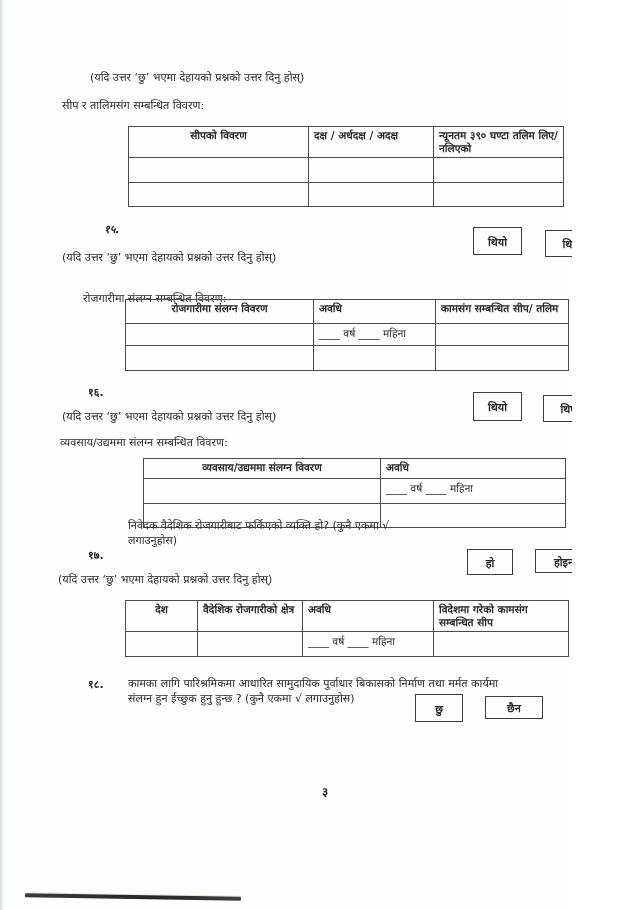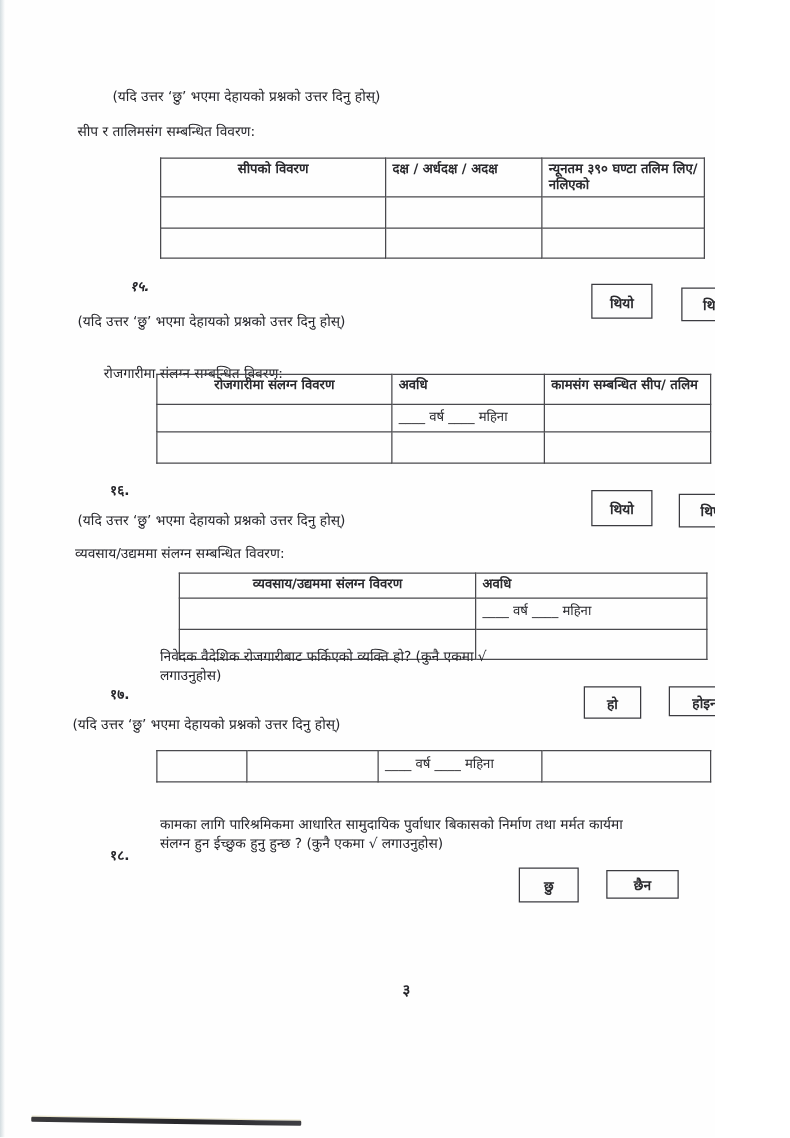--- a/index.html
+++ b/index.html
@@ -139,29 +139,35 @@
   <div class="txt notetxt" style="left:58px;top:573px;">(यदि उत्तर ‘छु’ भएमा देहायको प्रश्नको उत्तर दिनु होस्)</div>
 
   <table class="tbl" style="left:125px;top:600px;width:443px;">
     <colgroup>
         <col style="width:72px">
         <col style="width:105px">
         <col style="width:131px">
         <col style="width:135px">
       </colgroup>
     <tbody>
+        <tr style="height:28px">
+      <td class="hdr ctr">देश</td>
+      <td class="hdr">वैदेशिक रोजगारीको क्षेत्र</td>
+      <td class="hdr">अवधि</td>
+      <td class="hdr">विदेशमा गरेको कामसंग सम्बन्धित सीप</td>
+    </tr>
     <tr style="height:25px">
       <td></td>
       <td></td>
       <td class="duration">____ वर्ष ____ महिना</td>
       <td></td>
     </tr>
   </tbody>
     </table>
 
   <div class="qnum" style="left:88px;top:676px;">१८.</div>
-  <div class="qtext wrap" style="left:128px;top:652px;width:392px;">कामका लागि पारिश्रमिकमा आधारित सामुदायिक पुर्वाधार बिकासको निर्माण तथा मर्मत कार्यमा संलग्न हुन ईच्छुक हुनु हुन्छ ? (कुनै एकमा √ लगाउनुहोस)</div>
+  <div class="qtext wrap" style="left:128px;top:676px;width:392px;">कामका लागि पारिश्रमिकमा आधारित सामुदायिक पुर्वाधार बिकासको निर्माण तथा मर्मत कार्यमा संलग्न हुन ईच्छुक हुनु हुन्छ ? (कुनै एकमा √ लगाउनुहोस)</div>
   <div class="optbox" style="left:385px;top:694px;width:46px;height:26px;">छु</div>
   <div class="optbox" style="left:455px;top:696px;width:56px;height:21px;">छैन</div>
 
   <div class="pagenum" style="left:322px;top:783px;">३</div>
   <div class="scan-bar"></div>
 </div>
 
 </body></html>

